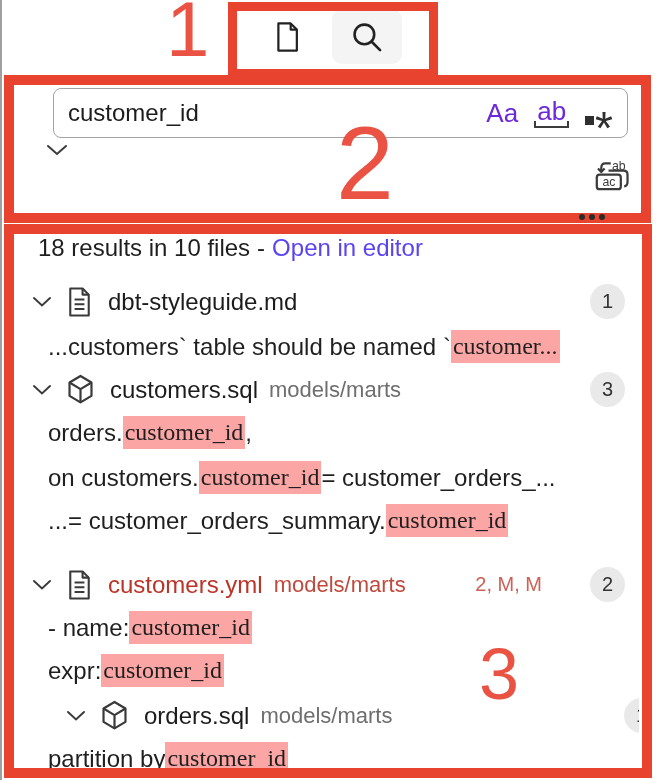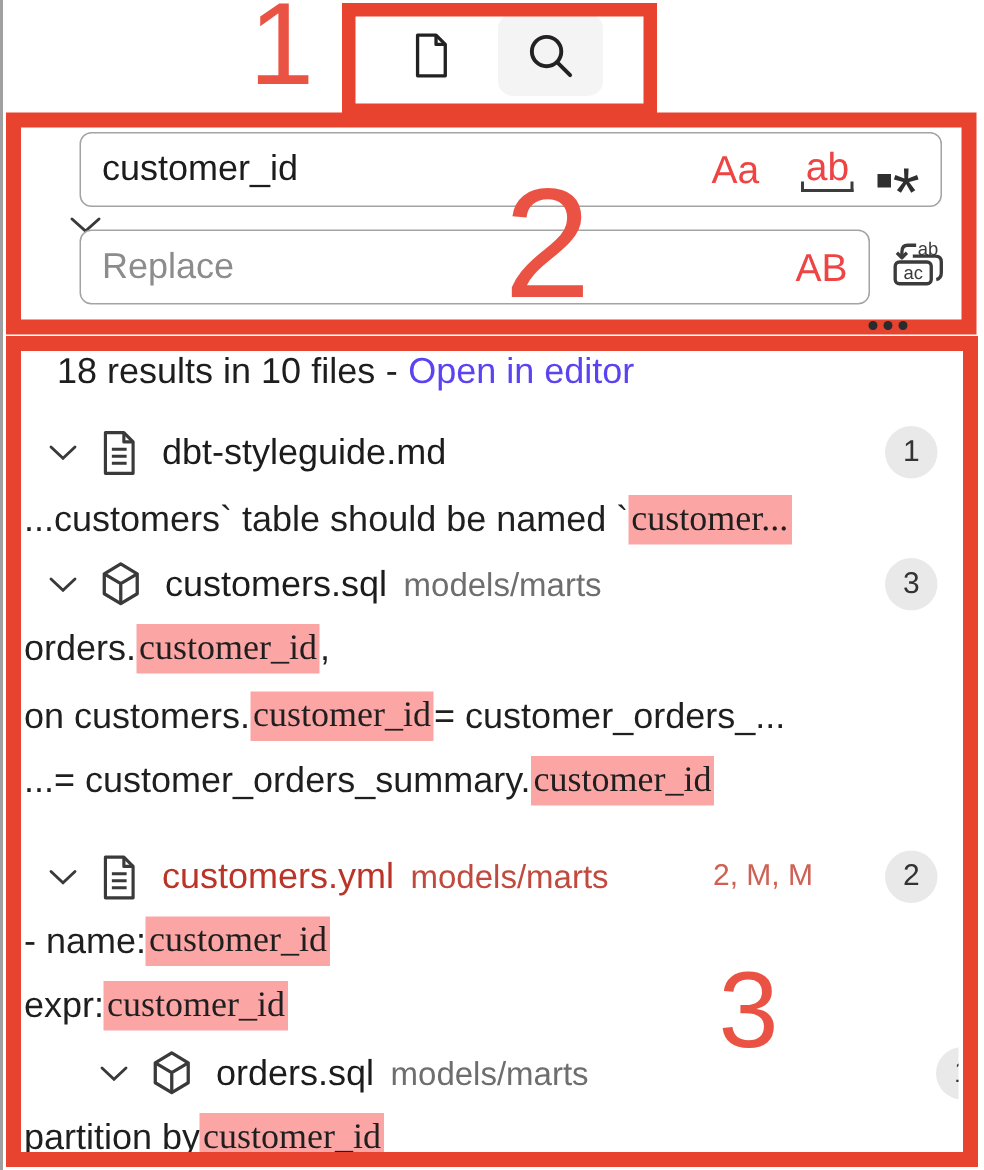--- a/index.html
+++ b/index.html
@@ -23,21 +23,21 @@
     background:#fff;box-sizing:border-box;display:flex;align-items:center;z-index:1;
   }
   #search-box{top:88px;width:575px;}
   #replace-box{top:153px;width:527px;}
   .inputbox input{
     flex:1;border:none;outline:none;background:transparent;min-width:0;
     font-family:inherit;font-size:24px;color:#1c1c1c;padding:0 6px 0 14px;
   }
   .inputbox input::placeholder{color:#8c8c8c;}
   .in-icons{display:flex;align-items:center;gap:16px;padding-right:14px;}
-  .opt{font-size:26px;color:#ef4444;line-height:1;margin-left:12px;}
+  .opt{font-size:26px;color:#6d28d9;line-height:1;}
   .ww{position:relative;display:inline-block;padding:0 3px 2px;border-bottom:2px solid #3c3c3c;}
   .ww::before,.ww::after{content:"";position:absolute;bottom:-2px;width:2px;height:7px;background:#3c3c3c;}
   .ww::before{left:0;} .ww::after{right:0;}
   .rx{display:flex;align-items:flex-end;height:34px;}
   .rx-sq{width:9px;height:9px;background:#2f2f2f;margin:0 1px 5px 0;}
   .rx-star{font-size:46px;line-height:30px;position:relative;top:13px;color:#2f2f2f;}
   #replace-all-btn{position:absolute;left:594px;top:159px;width:38px;height:38px;z-index:1;}
   #more-dots{position:absolute;left:579px;top:214px;display:flex;gap:4px;z-index:4;}
   #more-dots i{width:6px;height:6px;border-radius:3px;background:#2b2b2b;display:block;}
 
@@ -52,21 +52,21 @@
   .file-row .ficon{display:flex;margin-right:14px;}
   .fname{color:#1c1c1c;}
   .fpath{color:#6e6e6e;font-size:22px;margin-left:11px;}
   .err .fname{color:#bb3428;}
   .err .fpath{color:#c14a3e;}
   .fdeco{position:absolute;right:97px;color:#ce6156;font-size:20px;}
   .badge{
     position:absolute;left:590px;top:4px;width:35px;height:35px;border-radius:50%;
     background:#e9e9e9;color:#333;font-size:20px;display:flex;align-items:center;justify-content:center;
   }
-  .match-row{padding-left:16px;color:#1f1f1f;}
+  .match-row{padding-left:48px;color:#1f1f1f;}
   .hl{background:#fca5a5;padding:3px 2px;font-family:Liberation Serif, serif;}
 
   
   .anno-box{position:absolute;pointer-events:none;box-sizing:border-box;}
   #anno-box-1{left:228px;top:2px;width:210px;height:76px;border:9px solid #e7432e;z-index:3;}
   #anno-box-2{left:4px;top:75px;width:647px;height:148px;border:10px solid #e7432e;z-index:3;}
   #anno-box-3{left:4px;top:224px;width:648px;height:554px;border:10px solid #e7432e;z-index:5;}
   .anno-label{position:absolute;color:#ea5243;line-height:1;z-index:6;pointer-events:none;}
   #anno-label-1{left:166px;top:-10px;font-size:78px;}
   #anno-label-2{left:336px;top:111px;font-size:104px;}
@@ -110,26 +110,20 @@
     <div class="in-icons">
       <span class="opt">Aa</span>
       <span class="opt ww">ab</span>
       <span class="rx">
         <i class="rx-sq"></i>
           <span class="rx-star">*</span>
       </span>
     </div>
   </div>
 
-  <div id="replace-box" class="inputbox">
-    <input type="text" aria-label="Replace" placeholder="Replace" style="">
-    <div class="in-icons">
-      <span class="opt">AB</span>
-    </div>
-  </div>
 
   <div id="replace-all-btn">
     <span>
       <svg width="38" height="38" viewBox="0 0 34 34" fill="none">
         <text x="16" y="10" font-size="11" fill="#3b3b3b" font-family="Liberation Sans, sans-serif">ab</text>
         <path d="M15 4 H10 Q6.5 4 6.5 8 V10.5" stroke="#3b3b3b" stroke-width="2"></path>
         <path d="M3.5 8.5 L6.5 11.5 L9.5 8.5" stroke="#3b3b3b" stroke-width="2" stroke-linejoin="round" fill="none"></path>
         <path d="M13 10.5 H26.5 Q30 10.5 30 14 V20.5 Q30 24 27 24.5" stroke="#3b3b3b" stroke-width="2"></path>
         <rect x="2.5" y="14" width="21.5" height="13" rx="2.5" fill="#ffffff" stroke="#3b3b3b" stroke-width="2"></rect>
         <text x="7.5" y="24" font-size="11" fill="#3b3b3b" font-family="Liberation Sans, sans-serif">ac</text>

